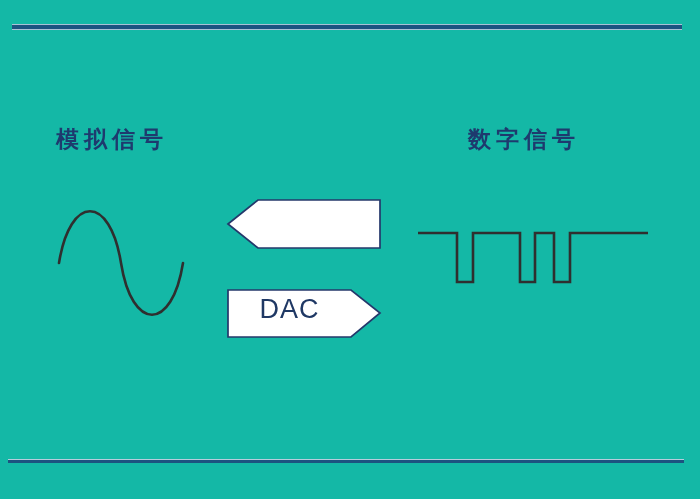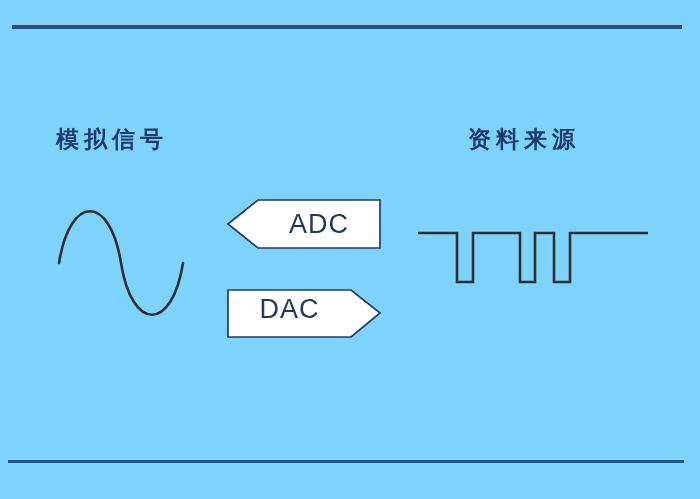--- a/index.html
+++ b/index.html
@@ -1,19 +1,19 @@
 <!DOCTYPE html>
 <html><head>
 <meta charset="utf-8">
 <style>
   html,body{margin:0;padding:0;background:#ffffff;}
   #canvas{
     position:relative;
     width:700px;height:499px;
-    background:#7dd3fc;
+    background:#14b8a6;
     overflow:hidden;
     font-family:"Liberation Sans",sans-serif;
   }
   .rule{position:absolute;}
   #top-rule{left:12px;top:25px;width:670px;height:4px;background:#1c5380;box-shadow:0 -1px 0 #a9c2d6,0 1px 0 #a9c2d6;}
   #bottom-rule{left:8px;top:460px;width:676px;height:3px;background:#1c5380;box-shadow:0 -1px 0 #b7cddd;}
   .signal-title{
     position:absolute;
     font-family:"Liberation Serif",serif;
     font-weight:bold;
@@ -47,29 +47,28 @@
 </style>
 </head>
 <body>
 
 <div id="canvas">
 
   <div id="top-rule" class="rule"></div>
 
   <div id="analog-title" class="signal-title">模拟信号</div>
 
-  <div id="digital-title" class="signal-title">资料来源</div>
+  <div id="digital-title" class="signal-title">数字信号</div>
 
   <svg id="diagram-svg" viewBox="0 0 700 499">
     <path fill="none" stroke="#2f2f2f" stroke-width="2.6" stroke-linecap="round" d="M 59 263 C 70 194, 110 194, 121 263 S 172 332, 183 263"></path>
     <polyline fill="none" stroke="#2f2f2f" stroke-width="2.6" stroke-linejoin="miter" points="418,233 457,233 457,282 473,282 473,233 520,233 520,282 535,282 535,233 554,233 554,282 570,282 570,233 648,233"></polyline>
     <polygon fill="#ffffff" stroke="#24386b" stroke-width="1.7" points="228,224 258,200 380,200 380,248 258,248"></polygon>
     <polygon fill="#ffffff" stroke="#24386b" stroke-width="1.7" points="228,290 351,290 380,313 351,337 228,337"></polygon>
   </svg>
 
-  <div id="adc-label" class="converter-label">ADC</div>
 
   <div id="dac-label" class="converter-label">DAC</div>
 
   <div id="bottom-rule" class="rule"></div>
 
 
 </div>
 
 </body></html>

